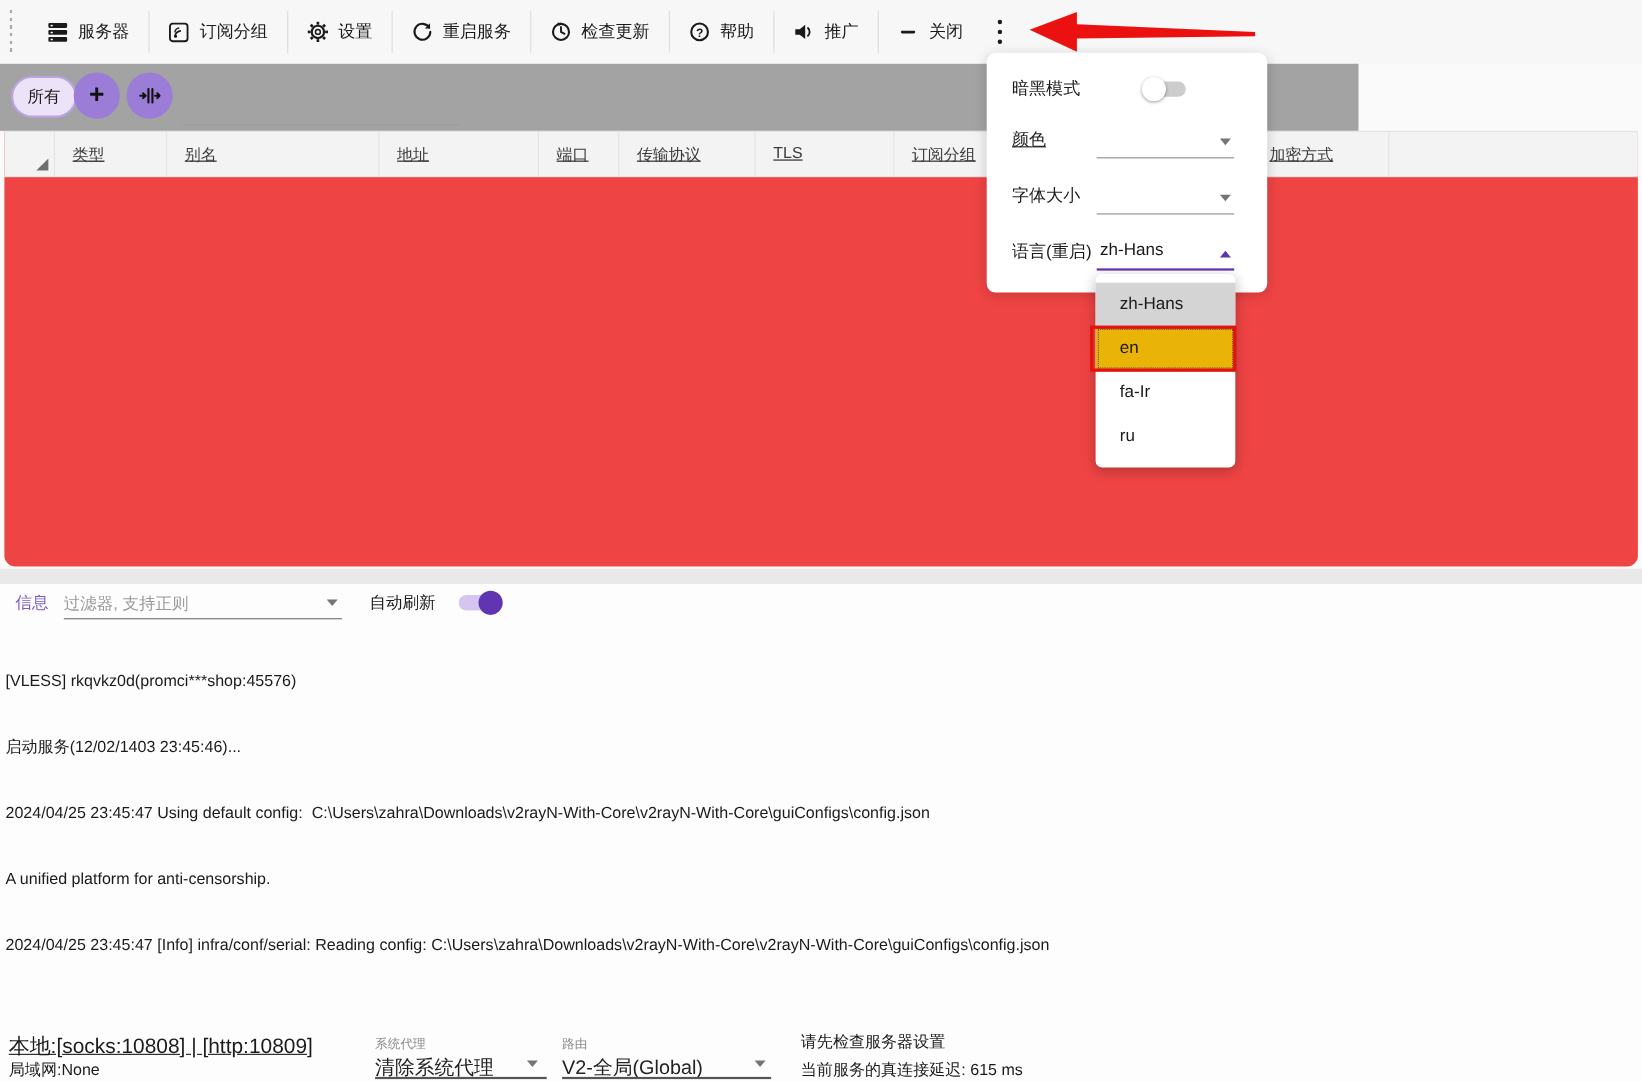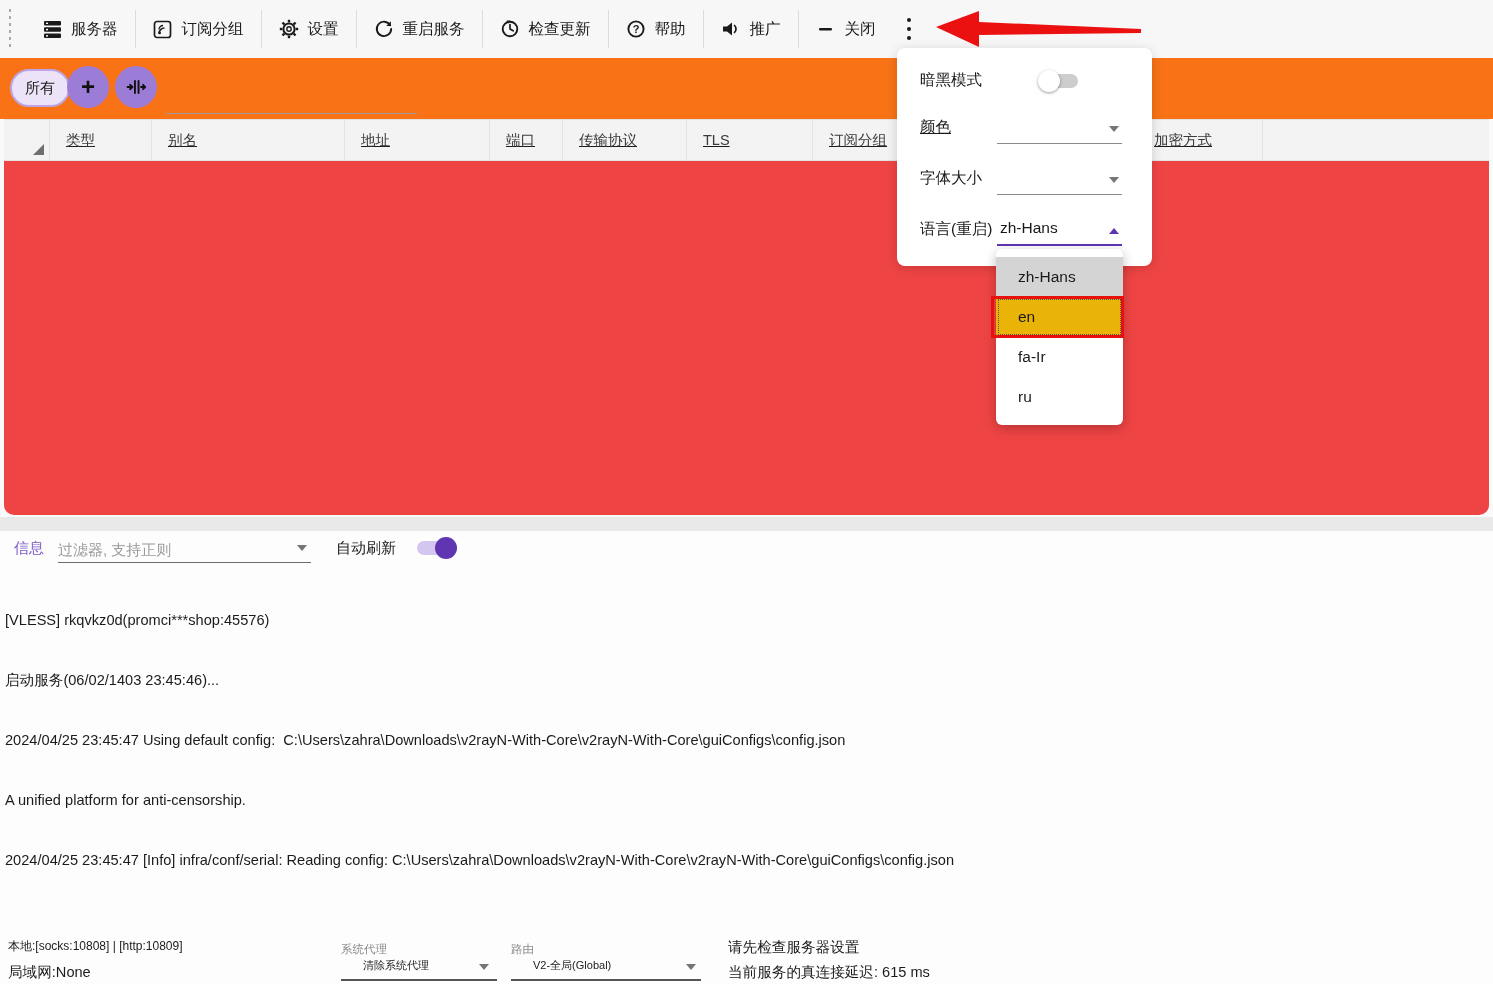--- a/index.html
+++ b/index.html
@@ -14,21 +14,21 @@
     background-image:repeating-linear-gradient(#a9a9a9 0 3px, transparent 3px 7px); }
   .tb-item { display:flex; align-items:center; gap:9px; padding:0 17px; height:58px;
     background:none; border:none; font-family:inherit; font-size:15.5px; color:#1a1a1a; cursor:pointer; }
   .tb-sep { width:1px; height:38px; background:#dcdcdc; }
   .tb-icon { width:20px; height:20px; display:inline-flex; align-items:center; justify-content:center; }
   .kebab { display:flex; flex-direction:column; gap:5px; padding:8px 10px; margin-left:4px;
     background:none; border:none; cursor:pointer; }
   .kebab span { width:4px; height:4px; border-radius:50%; background:#1a1a1a; }
 
   
-  .filterbar { position:absolute; left:0; top:58px; width:1493px; height:61px; background:#f97316; }
+  .filterbar { position:absolute; left:0; top:58px; width:1235px; height:61px; background:#a3a3a3; }
   .pill-all { position:absolute; left:10px; top:11px; height:38px; padding:0 13px; border-radius:19px;
     background:#ece3f8; border:2px solid #bda4e4; font-family:inherit; font-size:15px; color:#1a1a1a; cursor:pointer; }
   .circle-btn { position:absolute; top:8px; width:42px; height:42px; border-radius:50%;
     background:#9b7cd6; border:none; display:flex; align-items:center; justify-content:center; cursor:pointer; }
   .circle-btn.add { left:67px; font-size:24px; color:#111; font-weight:bold; line-height:1; }
   .circle-btn.adjust { left:115px; }
   .server-filter-input { position:absolute; left:166px; top:16px; width:250px; height:28px;
     border:none; outline:none; background:transparent; font-family:inherit; font-size:15.5px; color:#333; }
   .server-filter-input::placeholder { color:#9a9a9a; }
   .filter-underline { position:absolute; left:166px; top:55px; width:251px; height:1px; background:#9a9a9a; }
@@ -58,24 +58,24 @@
     border-top:6px solid #757575; }
   .caret-up-purple { width:0; height:0; border-left:5px solid transparent; border-right:5px solid transparent;
     border-bottom:6px solid #5e35b1; }
   .autorefresh-label { position:absolute; left:336px; top:8px; font-size:15px; color:#1a1a1a; }
   .toggle-on { position:absolute; left:417px; top:7px; width:38px; height:20px; cursor:pointer; }
   .toggle-on .track { position:absolute; left:0; top:3px; width:38px; height:14px; border-radius:7px; background:#d5c6ef; }
   .toggle-on .knob { position:absolute; right:-2px; top:-1px; width:22px; height:22px; border-radius:50%; background:#5f35b2; }
   .loglines { position:absolute; left:5px; top:39px; font-size:14.6px; line-height:20px; color:#1b1b1b; white-space:pre; }
 
   
-  .status-local  { position:absolute; left:8px;  top:407px; font-size:12px; }
+  .status-local  { position:absolute; left:8px;  top:407px; font-size:19px;text-decoration:underline; }
   .status-lan    { position:absolute; left:8px;  top:432px; font-size:14.6px; }
   .sel-label { position:absolute; font-size:11.5px; color:#8a8a8a; }
-  .sel-value { position:absolute; font-size:11px; color:#222; cursor:pointer;margin-left:22px; }
+  .sel-value { position:absolute; font-size:18px; color:#222; cursor:pointer; }
   .sel-underline { position:absolute; height:2px; background:#555; }
   .status-hint    { position:absolute; left:728px; top:407px; font-size:14.6px; }
   .status-latency { position:absolute; left:728px; top:432px; font-size:14.6px; }
 
   
   .settings-panel { position:absolute; left:897px; top:48px; width:255px; height:218px; background:#fff;
     border-radius:8px; box-shadow:0 2px 12px rgba(0,0,0,.16); z-index:50; }
   .sp-label { position:absolute; font-size:15.5px; color:#1a1a1a; }
   .toggle-off { position:absolute; left:143px; top:22px; width:40px; height:22px; cursor:pointer; }
   .toggle-off .track { position:absolute; left:2px; top:4px; width:36px; height:14px; border-radius:7px; background:#cdcdcd; }
@@ -265,21 +265,21 @@
   <span class="caret-down abs" style="left:297px; top:14px;"></span>
   <div class="log-filter-underline"></div>
   <div class="autorefresh-label">自动刷新</div>
   <div class="toggle-on">
     <span class="track"></span>
     <span class="knob"></span>
   </div>
 
   <div class="loglines">
     <div>[VLESS] rkqvkz0d(promci***shop:45576)</div>
-    <div>启动服务(06/02/1403 23:45:46)...</div>
+    <div>启动服务(12/02/1403 23:45:46)...</div>
     <div>2024/04/25 23:45:47 Using default config:  C:\Users\zahra\Downloads\v2rayN-With-Core\v2rayN-With-Core\guiConfigs\config.json</div>
     <div>A unified platform for anti-censorship.</div>
     <div>2024/04/25 23:45:47 [Info] infra/conf/serial: Reading config: C:\Users\zahra\Downloads\v2rayN-With-Core\v2rayN-With-Core\guiConfigs\config.json</div>
     
     
     
     
     
     
     

